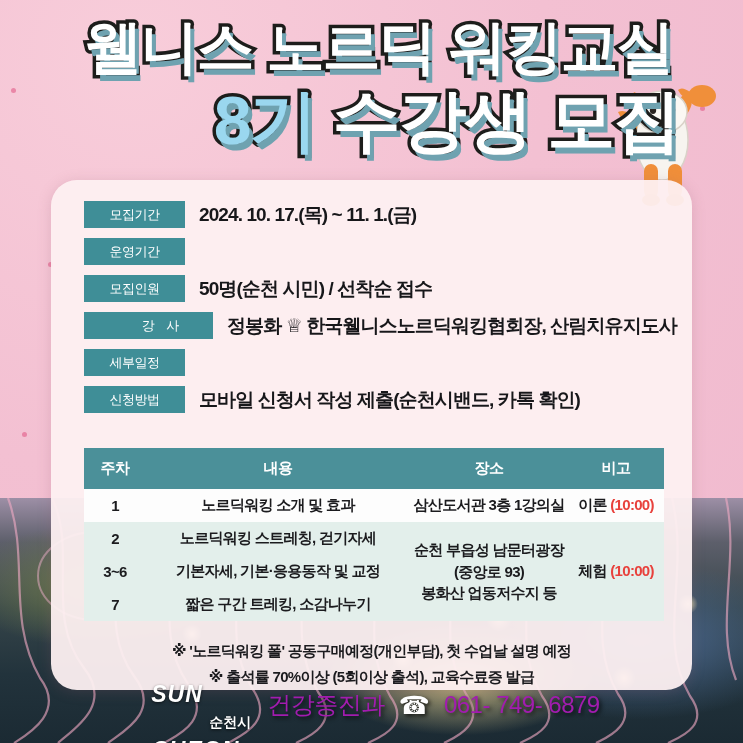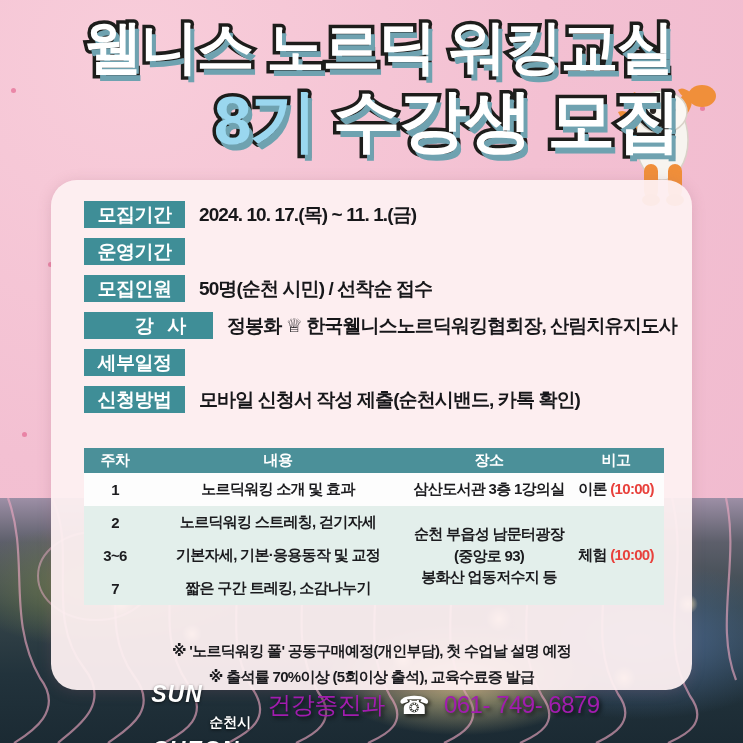--- a/index.html
+++ b/index.html
@@ -128,22 +128,22 @@
   .info-row {
     display: flex;
     align-items: center;
     height: 37px;
   }
   .info-badge {
     flex: 0 0 101px;
     height: 27px;
     background: #3f8e97;
     color: #ffffff;
-    font-size: 19px;
-    font-weight: 700;
+    font-size: 13px;
+    font-weight: 400;
     letter-spacing: -.5px;
     display: flex;
     align-items: center;
     justify-content: center;
   }
   .info-badge.wide-sp { letter-spacing: 4px; padding-left: 28px; }
   .info-value {
     margin-left: 14px;
     font-size: 19px;
     font-weight: 900;
@@ -165,21 +165,21 @@
     border-collapse: collapse;
     table-layout: fixed;
   }
   table.schedule th {
     background: #4b9099;
     color: #ffffff;
     font-size: 15px;
     font-weight: 900;
     letter-spacing: -.5px;
     height: 25px;
-    padding: 0;
+    padding: 8px;
   }
   table.schedule td {
     font-size: 15px;
     font-weight: 900;
     color: #1b1b1e;
     letter-spacing: -.7px;
     text-align: center;
     height: 33px;
     padding: 0;
   }

